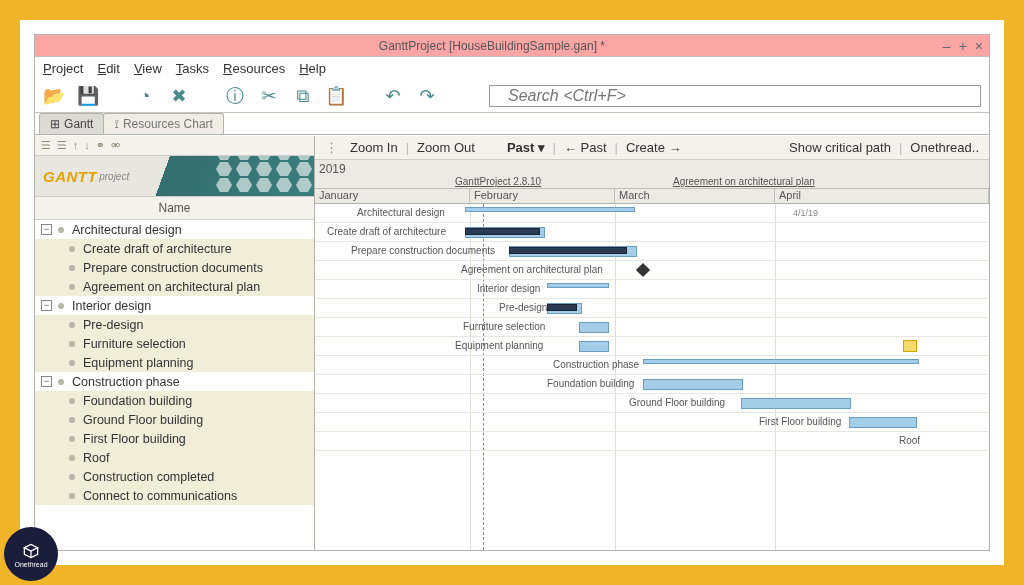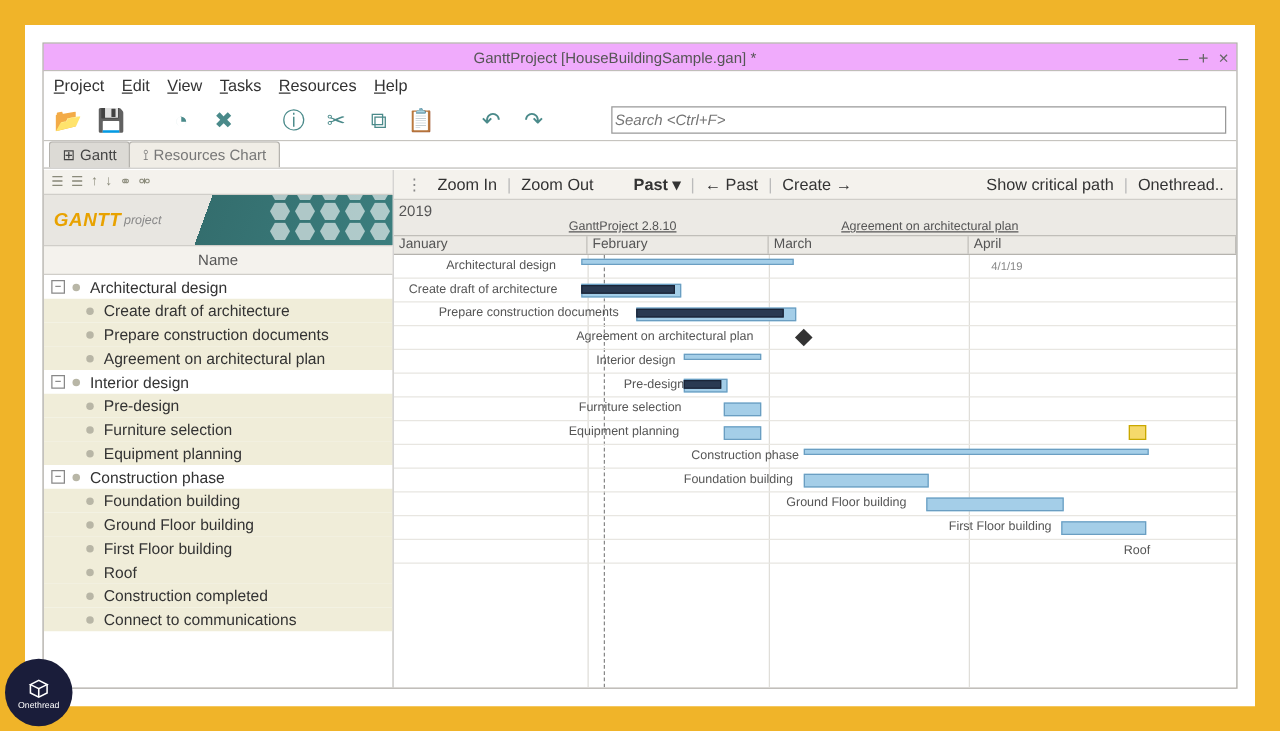--- a/index.html
+++ b/index.html
@@ -22,21 +22,21 @@
   border: 1px solid #b5b3ae;
   height: 100%;
   display: flex;
   flex-direction: column;
 }
 .titlebar {
   display: flex;
   align-items: center;
   height: 22px;
   padding: 0 6px;
-  background: #f0abfc;
+  background: #fca5a5;
   border-bottom: 1px solid #c0beb9;
   font-size: 12px;
   color: #555;
 }
 .titlebar .title { flex: 1; text-align: center; }
 .win-btns { display: flex; gap: 8px; color: #666; font-size: 14px; }
 .win-btns span { cursor: pointer; }
 .menubar {
   display: flex;
   gap: 14px;
@@ -64,22 +64,22 @@
 }
 .tool-sep { width: 12px; }
 .search-box {
   flex: 1;
   margin-left: 40px;
 }
 .search-box input {
   width: 100%;
   height: 22px;
   border: 1px solid #999;
-  padding: 0 2px;
-  font-size: 12px;
+  padding: 0 18px;
+  font-size: 16px;
   font-style: italic;
   color: #999;
 }
 .tabs {
   display: flex;
   padding-left: 4px;
   background: #fff;
   border-bottom: 1px solid #b5b3ae;
   font-size: 12px;
 }

